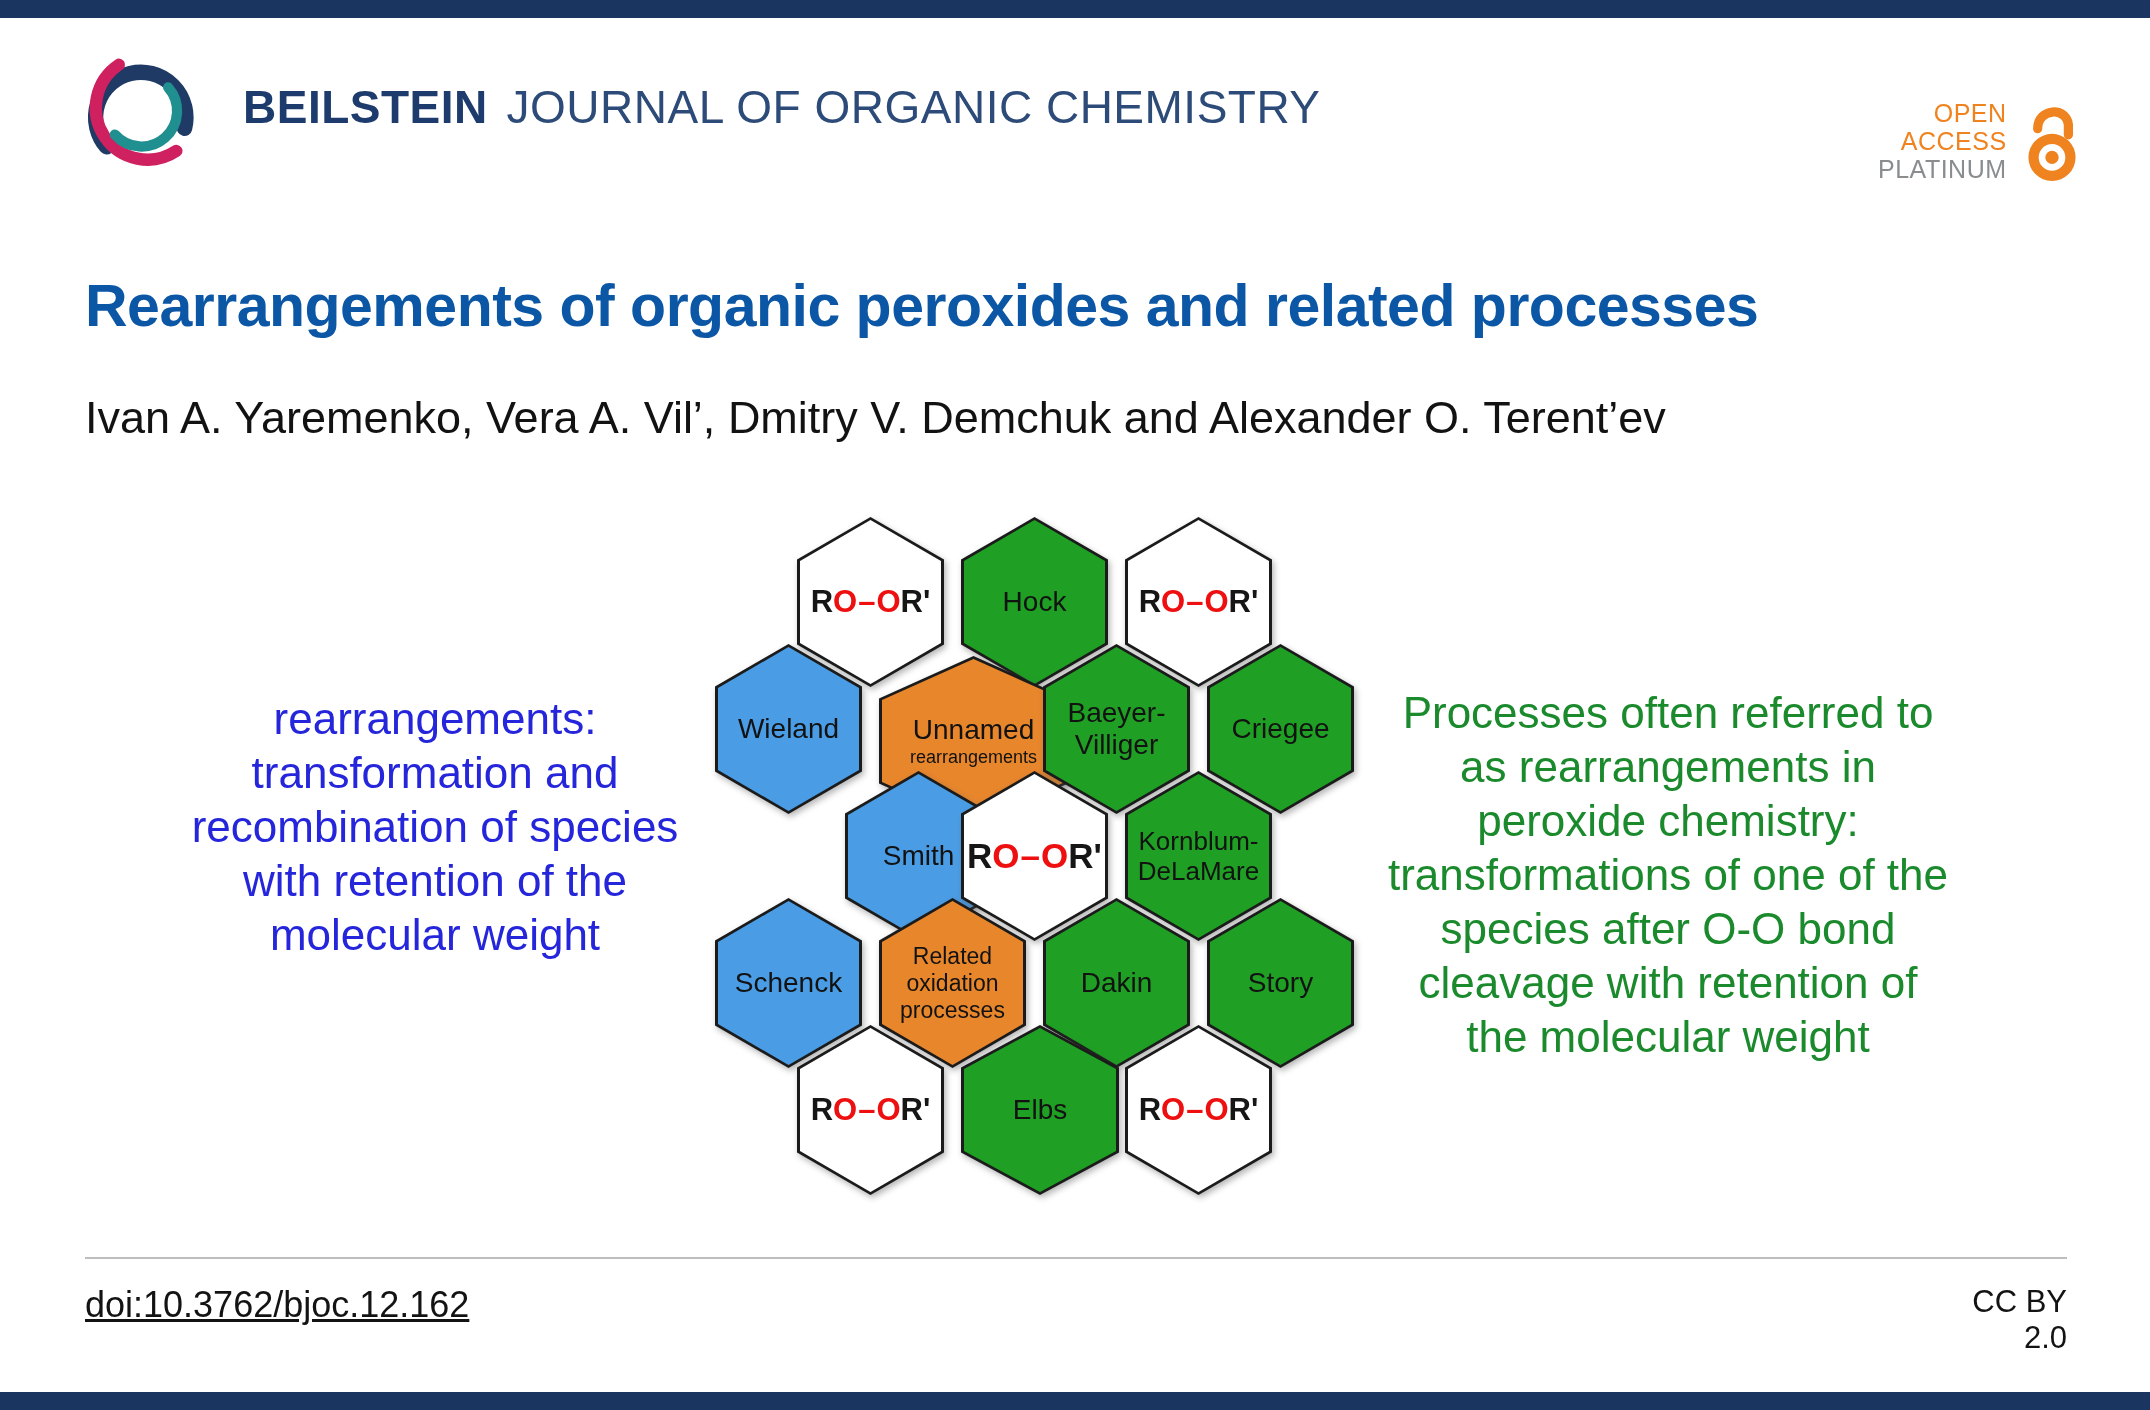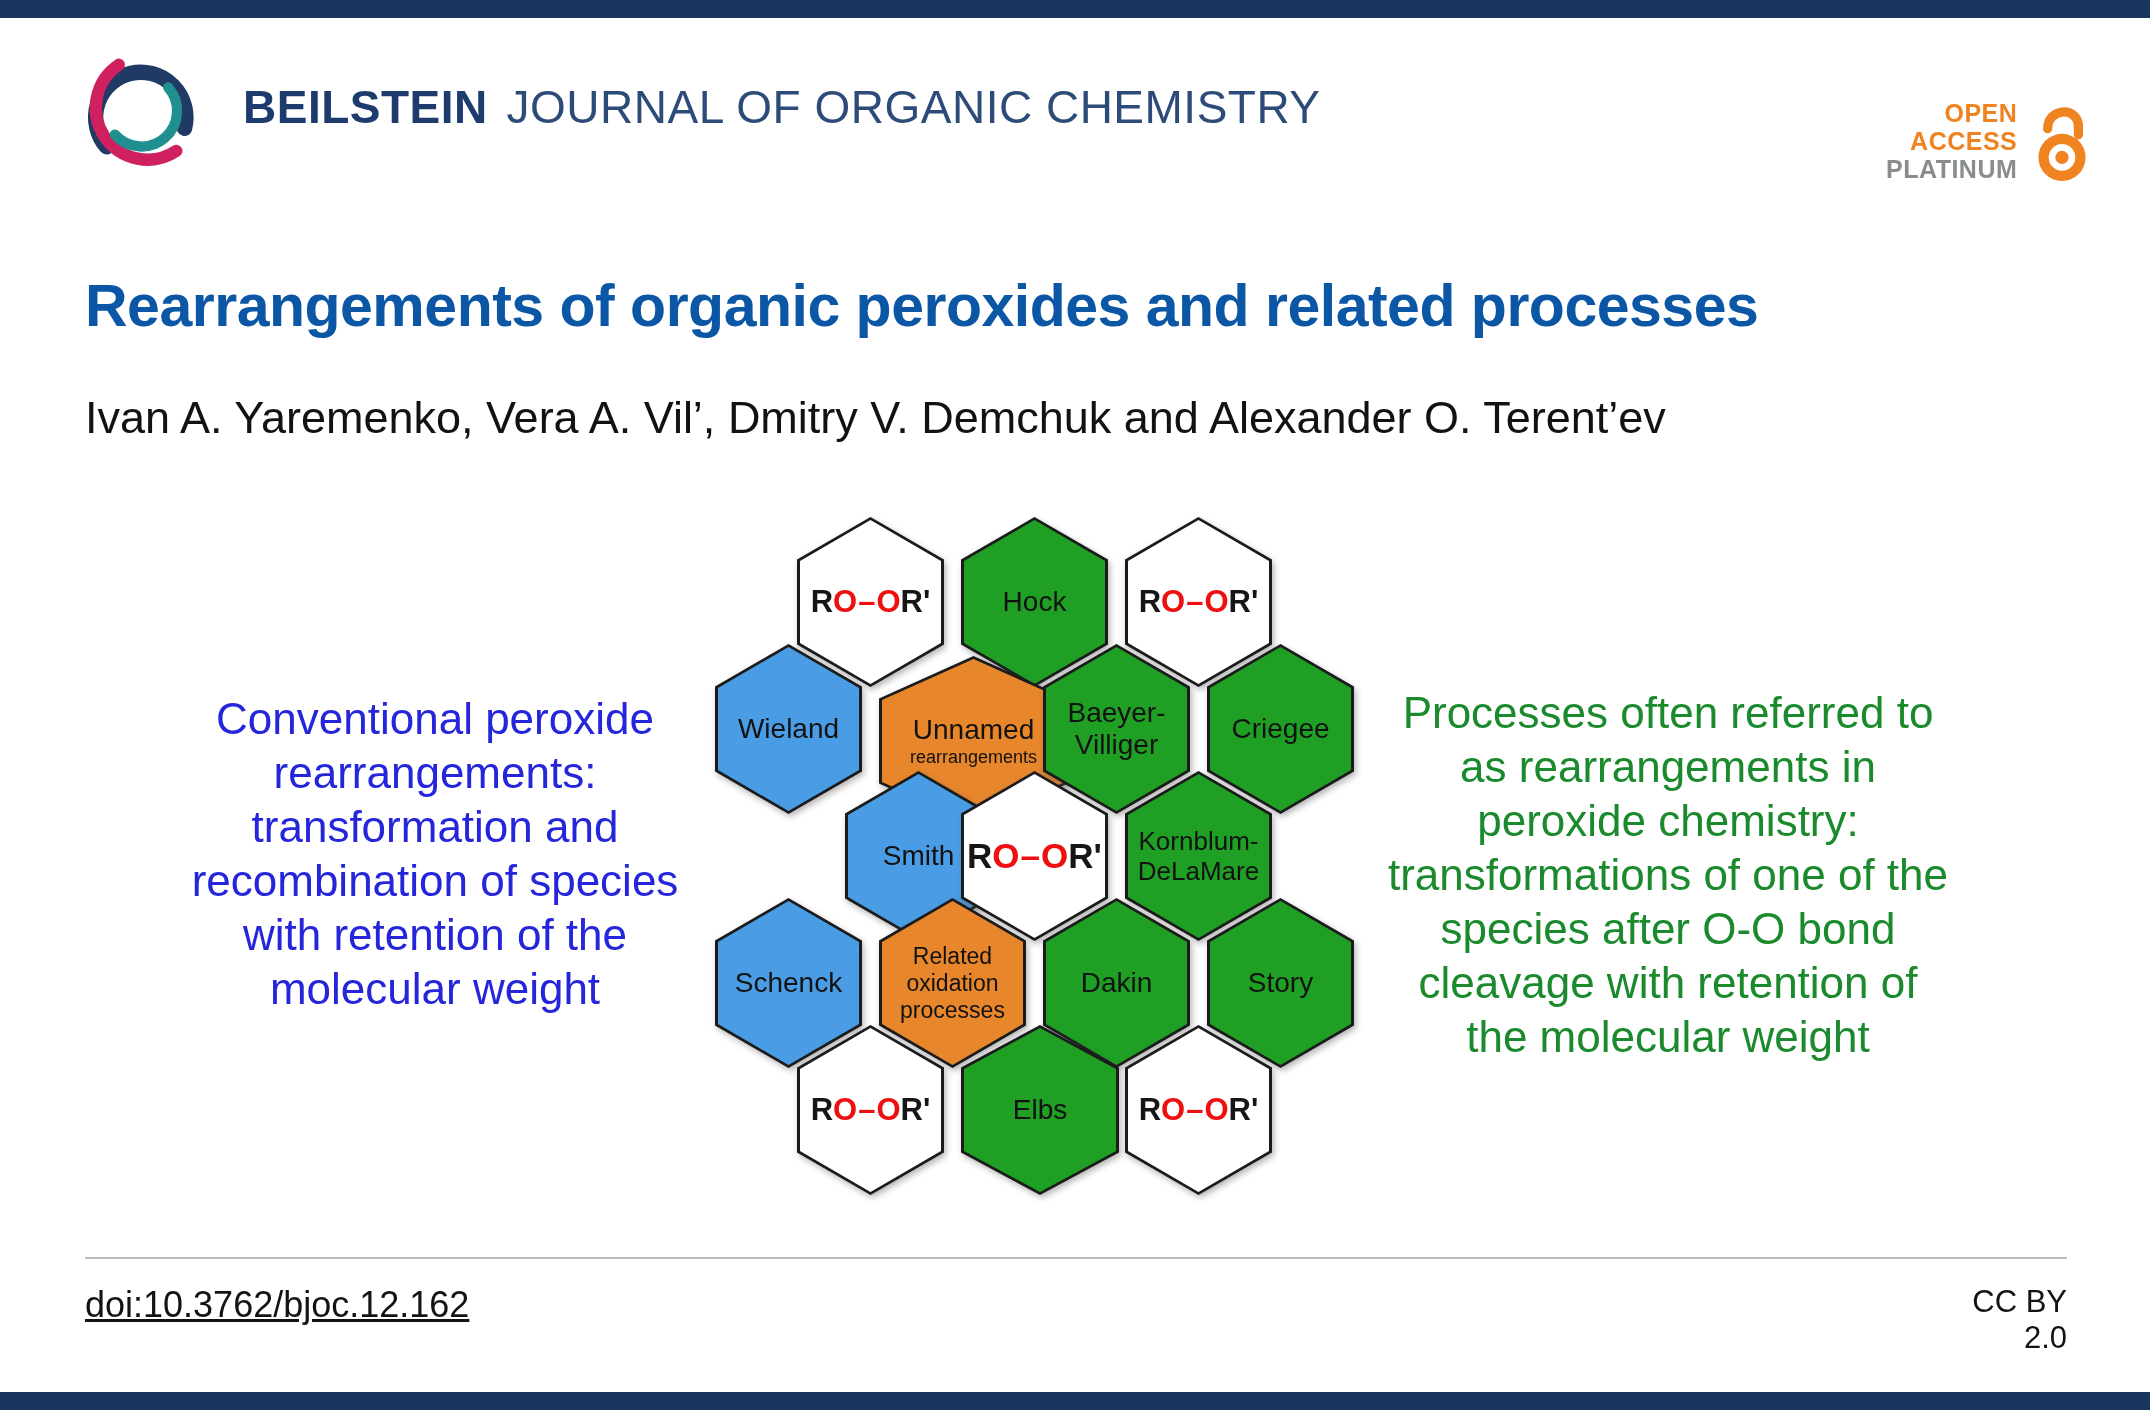--- a/index.html
+++ b/index.html
@@ -9,21 +9,21 @@
   .brandbar.top{top:0;}
   .brandbar.bottom{bottom:0;}
 
   
   .logo{position:absolute;left:84px;top:52px;width:118px;height:124px;}
   .journal-name{position:absolute;left:243px;top:83px;font-size:46px;line-height:48px;white-space:nowrap;}
   .journal-name .jbold{font-weight:700;color:#1d3b6d;letter-spacing:0.5px;}
   .journal-name .jrest{font-weight:400;color:#2d4b79;letter-spacing:0.5px;margin-left:6px;}
 
   .oa-badge{position:absolute;left:1878px;top:98px;display:flex;align-items:center;gap:14px;}
-  .oa-lines{text-align:right;font-weight:700;font-size:25px;line-height:28px;letter-spacing:0.5px;margin-left:8px;}
+  .oa-lines{text-align:right;font-weight:400;font-size:25px;line-height:28px;letter-spacing:0.5px;}
   .oa-open,.oa-access{color:#ef831f;}
   .oa-platinum{color:#8a8d8f;}
   .lock-svg{display:block;}
 
   
   .title{position:absolute;left:85px;top:272px;width:1990px;font-size:59px;font-weight:700;
          color:#0b57a6;letter-spacing:-0.5px;white-space:nowrap;}
   .authors{position:absolute;left:85px;top:392px;font-size:45px;color:#121212;white-space:nowrap;}
 
   
@@ -98,21 +98,20 @@
       <circle cx="30" cy="58" r="6.5" fill="#ef831f"></circle>
     </svg>
   </div>
 
   <h1 class="title" style="margin:0;">Rearrangements of organic peroxides and related processes</h1>
   <div class="authors">Ivan A. Yaremenko, Vera A. Vil’, Dmitry V. Demchuk and Alexander O. Terent’ev</div>
 
   <div class="figure">
 
     <div class="caption left">
-      <div>Conventional peroxide</div>
       <div>rearrangements:</div>
       <div>transformation and</div>
       <div>recombination of species</div>
       <div>with retention of the</div>
       <div>molecular weight</div>
     </div>
 
     <div class="caption right">
       <div>Processes often referred to</div>
       <div>as rearrangements in</div>

